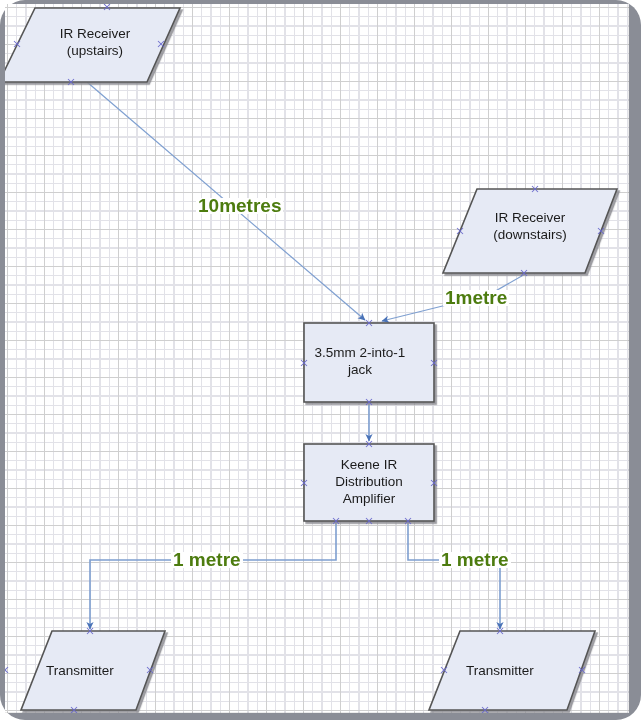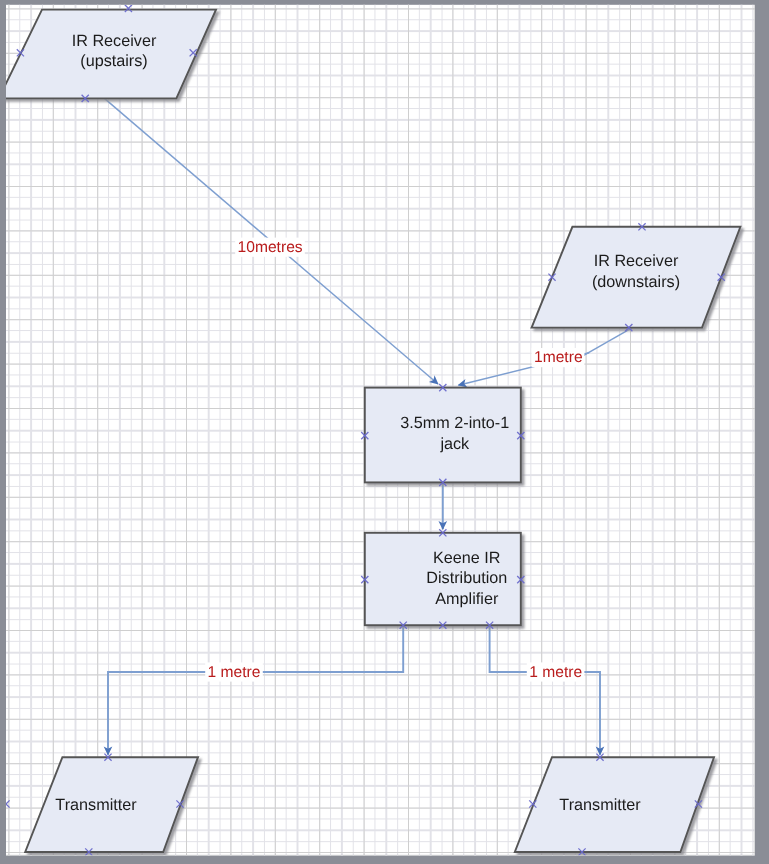--- a/index.html
+++ b/index.html
@@ -14,20 +14,21 @@
     font-family: "Liberation Sans", sans-serif;
   }
 
   
   #diagram-window {
     position: relative;
     width: 641px;
     height: 720px;
     background: #8a8d96;
     box-sizing: border-box;
+    border-radius: 25px;
   }
 
   
   #canvas {
     position: absolute;
     left: 5px;
     top: 4px;
     width: 624px;
     height: 709px;
     background-color: #ffffff;
@@ -60,26 +61,27 @@
     color: #1b1b1b;
     font-size: 13.5px;
     line-height: 17px;
     font-family: "Liberation Sans", sans-serif;
     white-space: pre-line;
     pointer-events: none;
   }
 
   .edge-label {
     position: absolute;
-    color: #b91c1c;
-    font-size: 13px;
+    color: #4d7c0f;
+    font-size: 19px;
     line-height: 16px;
     font-family: "Liberation Sans", sans-serif;
     white-space: nowrap;
     background: transparent;
+    font-weight: bold;
   }
   .edge-label.has-bg {
     background: #ffffff;
     padding: 0 2px;
   }
 </style>
 </head>
 <body>
 
 <div id="diagram-window">
@@ -254,24 +256,24 @@
           </g>
       </g>
     </svg>
 
     <div class="shape-label" style="left:15px; top:21px; width:150px;">IR Receiver
 (upstairs)</div>
 
     <div class="shape-label" style="left:450px; top:205px; width:150px;">IR Receiver
 (downstairs)</div>
 
-    <div class="shape-label" style="left:301px; top:340px; width:108px;margin-left:19px;">3.5mm 2-into-1
+    <div class="shape-label" style="left:301px; top:340px; width:108px;">3.5mm 2-into-1
 jack</div>
 
-    <div class="shape-label" style="left:301px; top:452px; width:126px;margin-left:20px;">Keene IR
+    <div class="shape-label" style="left:301px; top:452px; width:126px;">Keene IR
 Distribution
 Amplifier</div>
 
     <div class="shape-label" style="left:10px; top:658px; width:130px;">Transmitter</div>
 
     <div class="shape-label" style="left:430px; top:658px; width:130px;">Transmitter</div>
 
     <div class="edge-label has-bg" style="left:191px; top:194px;">10metres</div>
 
     <div class="edge-label has-bg" style="left:438px; top:286px;">1metre</div>

